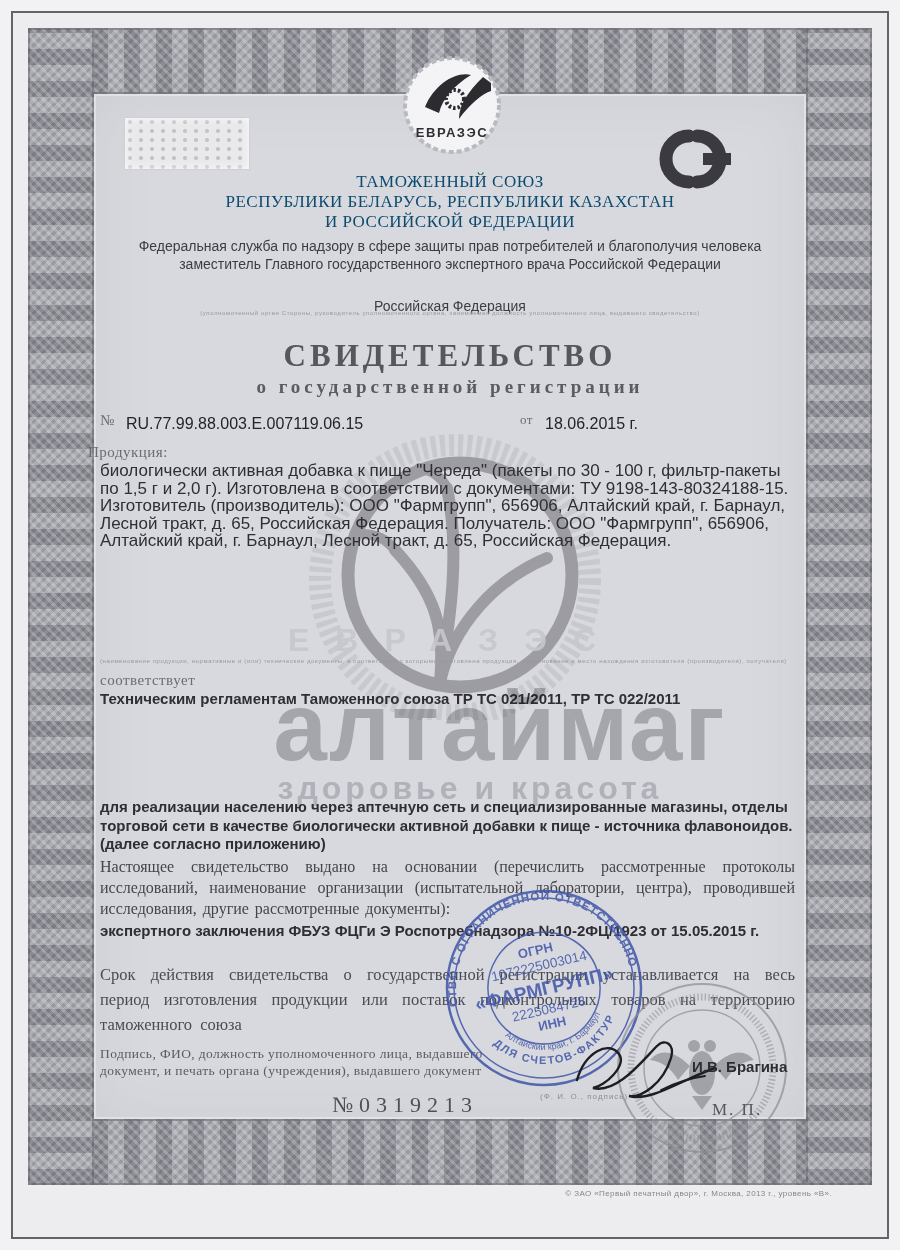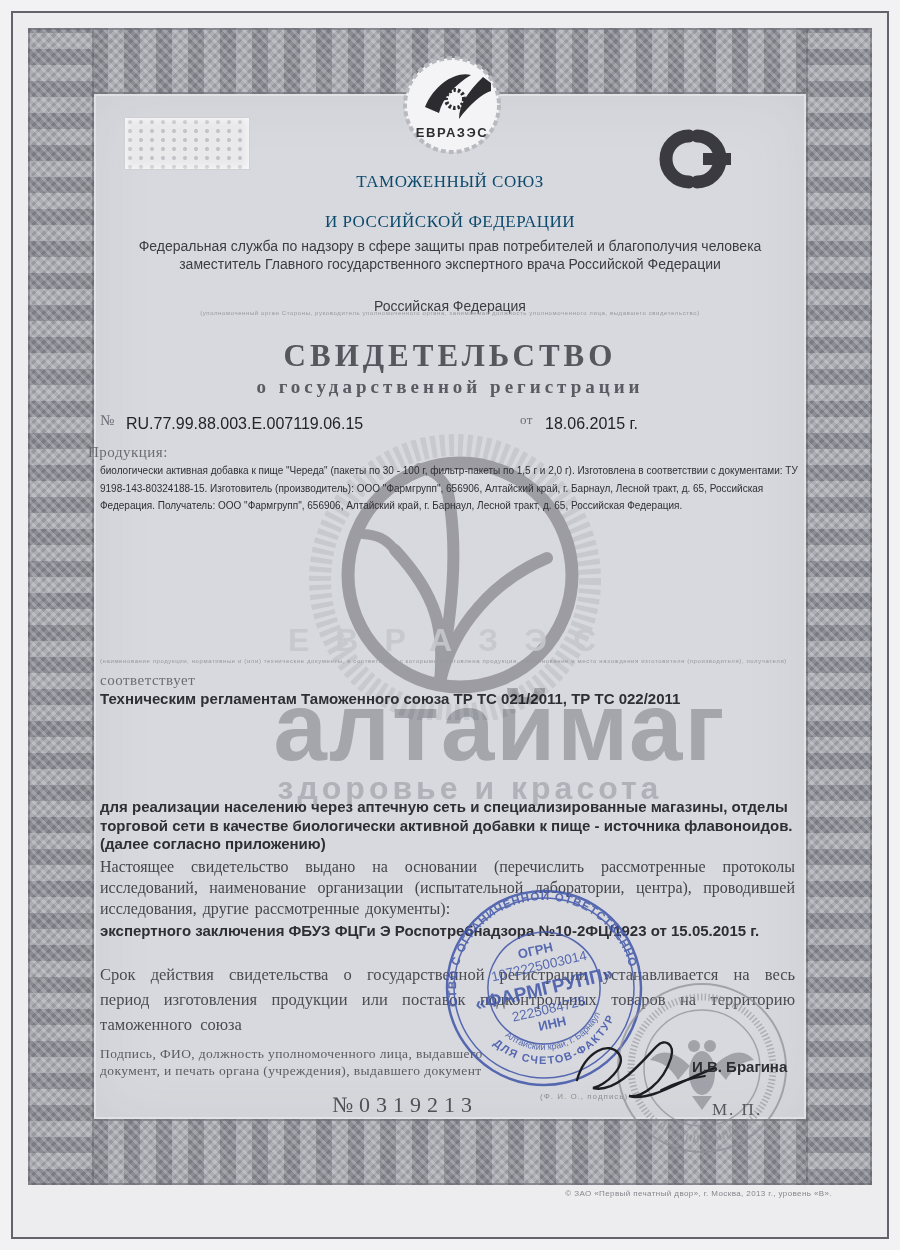--- a/index.html
+++ b/index.html
@@ -24,21 +24,21 @@
   .s-right{right:0;top:0;bottom:0;width:66px;}
   .inner{position:absolute;left:94px;top:94px;width:712px;height:1025px;background:#d8d9de;
          box-shadow:inset 0 0 0 2px rgba(255,255,255,.35), inset 0 0 60px rgba(120,120,135,.12);}
   .abs{position:absolute;}
   .ctr{text-align:center;}
   .hdr{font-family:"Liberation Serif",serif;font-weight:normal;color:#0c4a6e;font-size:17px;line-height:20px;letter-spacing:.5px;}
   .auth{font-size:14px;line-height:18px;color:#3c3c42;}
   .micro{font-size:6px;color:#97979f;letter-spacing:.6px;white-space:nowrap;overflow:hidden;filter:blur(.3px);}
   .title-main{font-family:"Liberation Serif",serif;font-weight:bold;font-size:31px;letter-spacing:4px;color:#55565e;}
   .title-sub{font-family:"Liberation Serif",serif;font-weight:bold;font-size:19px;letter-spacing:4px;color:#5a5b63;}
-  .body-sans{font-size:10px;line-height:17.6px;color:#2e2e34;}
+  .body-sans{font-size:17px;line-height:17.6px;color:#2e2e34;}
   .body-sans.b{font-weight:bold;font-size:15px;line-height:18.5px;}
   .serif-par{font-family:"Liberation Serif",serif;font-size:16.5px;line-height:25px;color:#4a4b52;
              text-align:justify;word-spacing:7px;}
   .serif-par2{font-family:"Liberation Serif",serif;font-size:16px;line-height:21px;color:#44454c;text-align:justify;word-spacing:2px;}
   .label-ser{font-family:"Liberation Serif",serif;font-size:15px;color:#6a6b73;letter-spacing:.5px;}
   .holo{background-color:#e9e9ec;border:1px solid #cfcfd4;
         background-image:radial-gradient(circle 2px at 5px 4px, #c3c3c9 0 1.6px, rgba(0,0,0,0) 2.4px);
         background-size:11px 9px;box-shadow:inset 0 0 8px rgba(255,255,255,.9);}
   .wm{pointer-events:none;}
   .wm-brand{font-weight:bold;font-size:96px;color:#8f9197;opacity:.55;letter-spacing:2px;mix-blend-mode:multiply;}
@@ -91,20 +91,21 @@
 
   <div class="abs holo" style="left:124px;top:117px;width:124px;height:51px;"></div>
 
   <svg class="abs" style="left:633px;top:124px;" width="120" height="66" viewBox="0 0 120 66">
     <path d="M56,12 A23,23 0 1 0 56,58" fill="none" stroke="#3a3a40" stroke-width="13" stroke-linecap="round"></path>
     <path d="M64,12 A23,23 0 1 1 64,58" fill="none" stroke="#3a3a40" stroke-width="13" stroke-linecap="round"></path>
     <line x1="70" y1="35" x2="98" y2="35" stroke="#3a3a40" stroke-width="12"></line>
   </svg>
 
   <div class="abs ctr hdr" style="left:130px;top:172px;width:640px;">ТАМОЖЕННЫЙ СОЮЗ</div>
+  <div class="abs ctr hdr" style="left:130px;top:192px;width:640px;">РЕСПУБЛИКИ БЕЛАРУСЬ, РЕСПУБЛИКИ КАЗАХСТАН</div>
   <div class="abs ctr hdr" style="left:130px;top:212px;width:640px;">И РОССИЙСКОЙ ФЕДЕРАЦИИ</div>
 
   <div class="abs ctr auth" style="left:100px;top:237px;width:700px;">Федеральная служба по надзору в сфере защиты прав потребителей и благополучия человека</div>
   <div class="abs ctr auth" style="left:100px;top:255px;width:700px;">заместитель Главного государственного экспертного врача Российской Федерации</div>
   <div class="abs ctr auth" style="left:100px;top:273px;width:700px;margin-top:24px;">Российская Федерация</div>
 
   <div class="abs ctr micro" style="left:130px;top:310px;width:640px;">(уполномоченный орган Стороны, руководитель уполномоченного органа, занимаемая должность уполномоченного лица, выдавшего свидетельство)</div>
 
   <div class="abs ctr title-main" style="left:150px;top:338px;width:600px;">СВИДЕТЕЛЬСТВО</div>
   <div class="abs ctr title-sub" style="left:150px;top:376px;width:600px;">о государственной регистрации</div>

